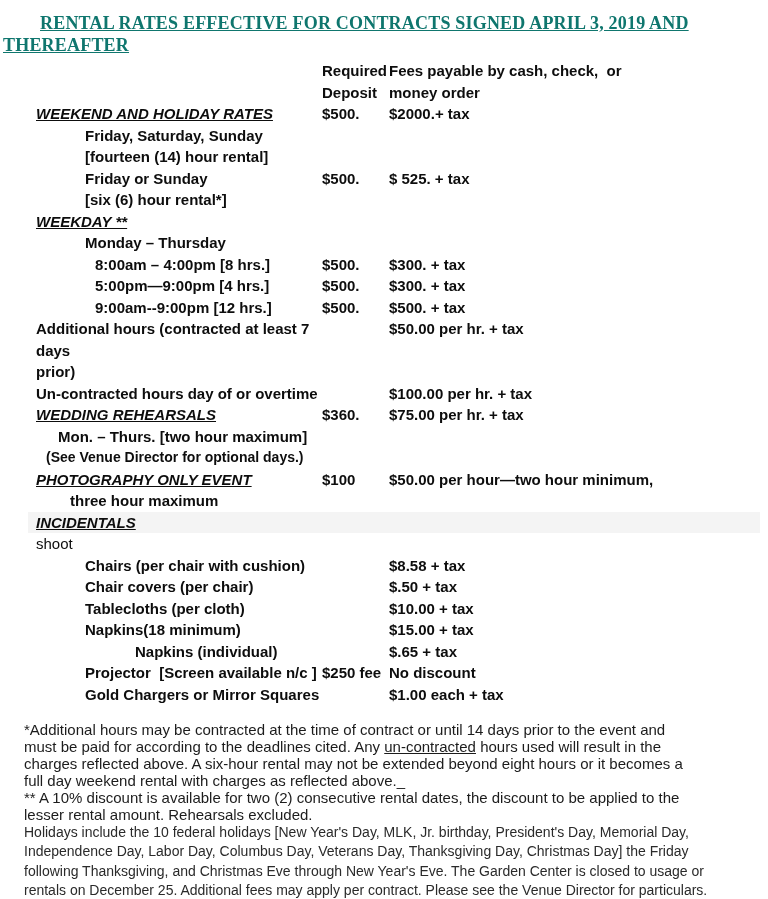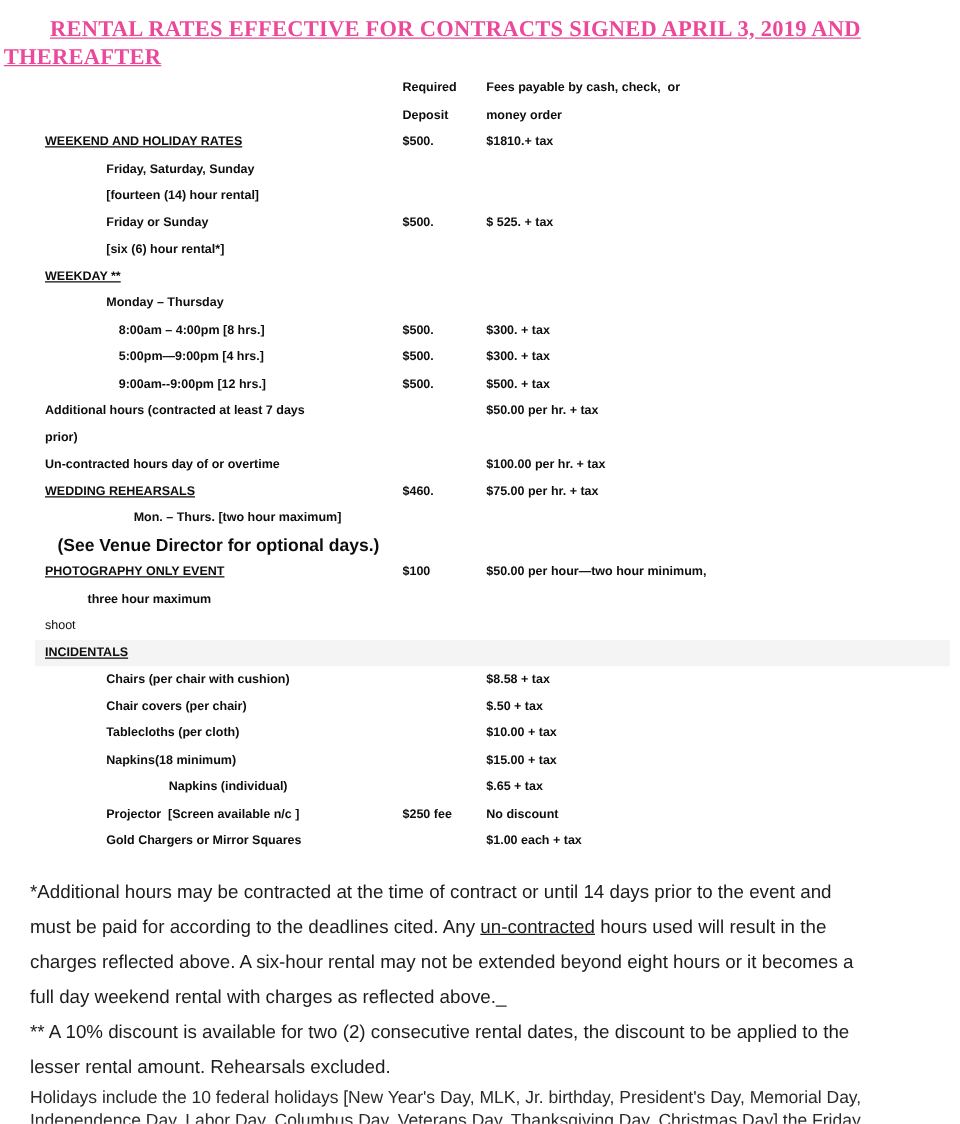--- a/index.html
+++ b/index.html
@@ -11,63 +11,63 @@
     overflow:hidden;
   }
   .doc{padding:12px 8px 0 3px;}
 
   
   .title{
     font-family:"Liberation Serif", serif;
     font-weight:bold;
     font-size:18px;
     line-height:22px;
-    color:#ec4899;
+    color:#0f766e;
     letter-spacing:.2px;
   }
   .title .tline{display:block;}
   .title .tline span{text-decoration:underline;}
   .title .t1{padding-left:37px;}
 
   
   .table{margin-top:4px;}
   .row{
     display:flex;
     align-items:flex-start;
     min-height:21.5px;
     line-height:21.5px;
     font-weight:bold;
-    font-size:10px;
+    font-size:15px;
   }
   .cell{white-space:pre-wrap;}
   .cell.label{width:319px;box-sizing:border-box;padding-left:33px;flex:none;}
   .cell.deposit{width:67px;flex:none;}
   .cell.fee{flex:1;}
   .row.i1 .cell.label{padding-left:82px;}
   .row.i2 .cell.label{padding-left:92px;}
   .row.i3 .cell.label{padding-left:132px;}
-  .row.iA .cell.label{padding-left:55px;text-align:center;}
+  .row.iA .cell.label{padding-left:55px;}
   .row.iB .cell.label{padding-left:43px;}
-  .row.section .cell.label .txt{text-decoration:underline;}
+  .row.section .cell.label .txt{text-decoration:underline;font-style:italic;}
   .row.small{font-size:14px;}
   .row.regular{font-weight:normal;}
   .row.gray{
     background:linear-gradient(to right, transparent 25px, #f4f4f4 25px);
   }
 
   
   .notes{
     margin:16px 0 0 21px;
     font-weight:normal;
   }
   .notes p{margin:0;}
   .fn{
     width:662px;
     font-size:15px;
-    line-height:28px;
+    line-height:17px;
     color:#1c1c1c;
   }
   .fn u{text-decoration:underline;}
   .holidays{
     width:714px;
     font-size:14px;
     line-height:19.3px;
     color:#2a2a2a;
   }
 </style>
@@ -88,21 +88,21 @@
         <div class="cell fee"><span class="txt">Fees payable by cash, check,  or</span></div>
       </div>
       <div class="row header">
         <div class="cell label"></div>
         <div class="cell deposit"><span class="txt">Deposit</span></div>
         <div class="cell fee"><span class="txt">money order</span></div>
       </div>
       <div class="row section">
         <div class="cell label"><span class="txt">WEEKEND AND HOLIDAY RATES</span></div>
         <div class="cell deposit"><span class="txt">$500.</span></div>
-        <div class="cell fee"><span class="txt">$1810.+ tax</span></div>
+        <div class="cell fee"><span class="txt">$2000.+ tax</span></div>
       </div>
       <div class="row i1">
         <div class="cell label"><span class="txt">Friday, Saturday, Sunday</span></div>
         <div class="cell deposit"></div>
         <div class="cell fee"></div>
       </div>
       <div class="row i1">
         <div class="cell label"><span class="txt">[fourteen (14) hour rental]</span></div>
         <div class="cell deposit"></div>
         <div class="cell fee"></div>
@@ -152,21 +152,21 @@
         <div class="cell deposit"></div>
         <div class="cell fee"></div>
       </div>
       <div class="row ">
         <div class="cell label"><span class="txt">Un-contracted hours day of or overtime</span></div>
         <div class="cell deposit"></div>
         <div class="cell fee"><span class="txt">$100.00 per hr. + tax</span></div>
       </div>
       <div class="row section">
         <div class="cell label"><span class="txt">WEDDING REHEARSALS</span></div>
-        <div class="cell deposit"><span class="txt">$460.</span></div>
+        <div class="cell deposit"><span class="txt">$360.</span></div>
         <div class="cell fee"><span class="txt">$75.00 per hr. + tax</span></div>
       </div>
       <div class="row iA">
         <div class="cell label"><span class="txt">Mon. – Thurs. [two hour maximum]</span></div>
         <div class="cell deposit"></div>
         <div class="cell fee"></div>
       </div>
       <div class="row iB small">
         <div class="cell label"><span class="txt">(See Venue Director for optional days.)</span></div>
         <div class="cell deposit"></div>
@@ -174,27 +174,27 @@
       </div>
       <div class="row section">
         <div class="cell label"><span class="txt">PHOTOGRAPHY ONLY EVENT</span></div>
         <div class="cell deposit"><span class="txt">$100</span></div>
         <div class="cell fee"><span class="txt">$50.00 per hour—two hour minimum,</span></div>
       </div>
       <div class="row i1 regular">
         <div class="cell deposit"></div>
         <div class="cell fee"><span class="txt" style="font-weight: bold;">three hour maximum</span></div>
       </div>
+      <div class="row section gray">
+        <div class="cell label"><span class="txt">INCIDENTALS</span></div>
+        <div class="cell deposit"></div>
+        <div class="cell fee"></div>
+      </div>
       <div class="row regular">
         <div class="cell label"><span class="txt">shoot</span></div>
-        <div class="cell deposit"></div>
-        <div class="cell fee"></div>
-      </div>
-      <div class="row section gray">
-        <div class="cell label"><span class="txt">INCIDENTALS</span></div>
         <div class="cell deposit"></div>
         <div class="cell fee"></div>
       </div>
       <div class="row i1">
         <div class="cell label"><span class="txt">Chairs (per chair with cushion)</span></div>
         <div class="cell deposit"></div>
         <div class="cell fee"><span class="txt">$8.58 + tax</span></div>
       </div>
       <div class="row i1">
         <div class="cell label"><span class="txt">Chair covers (per chair)</span></div>

